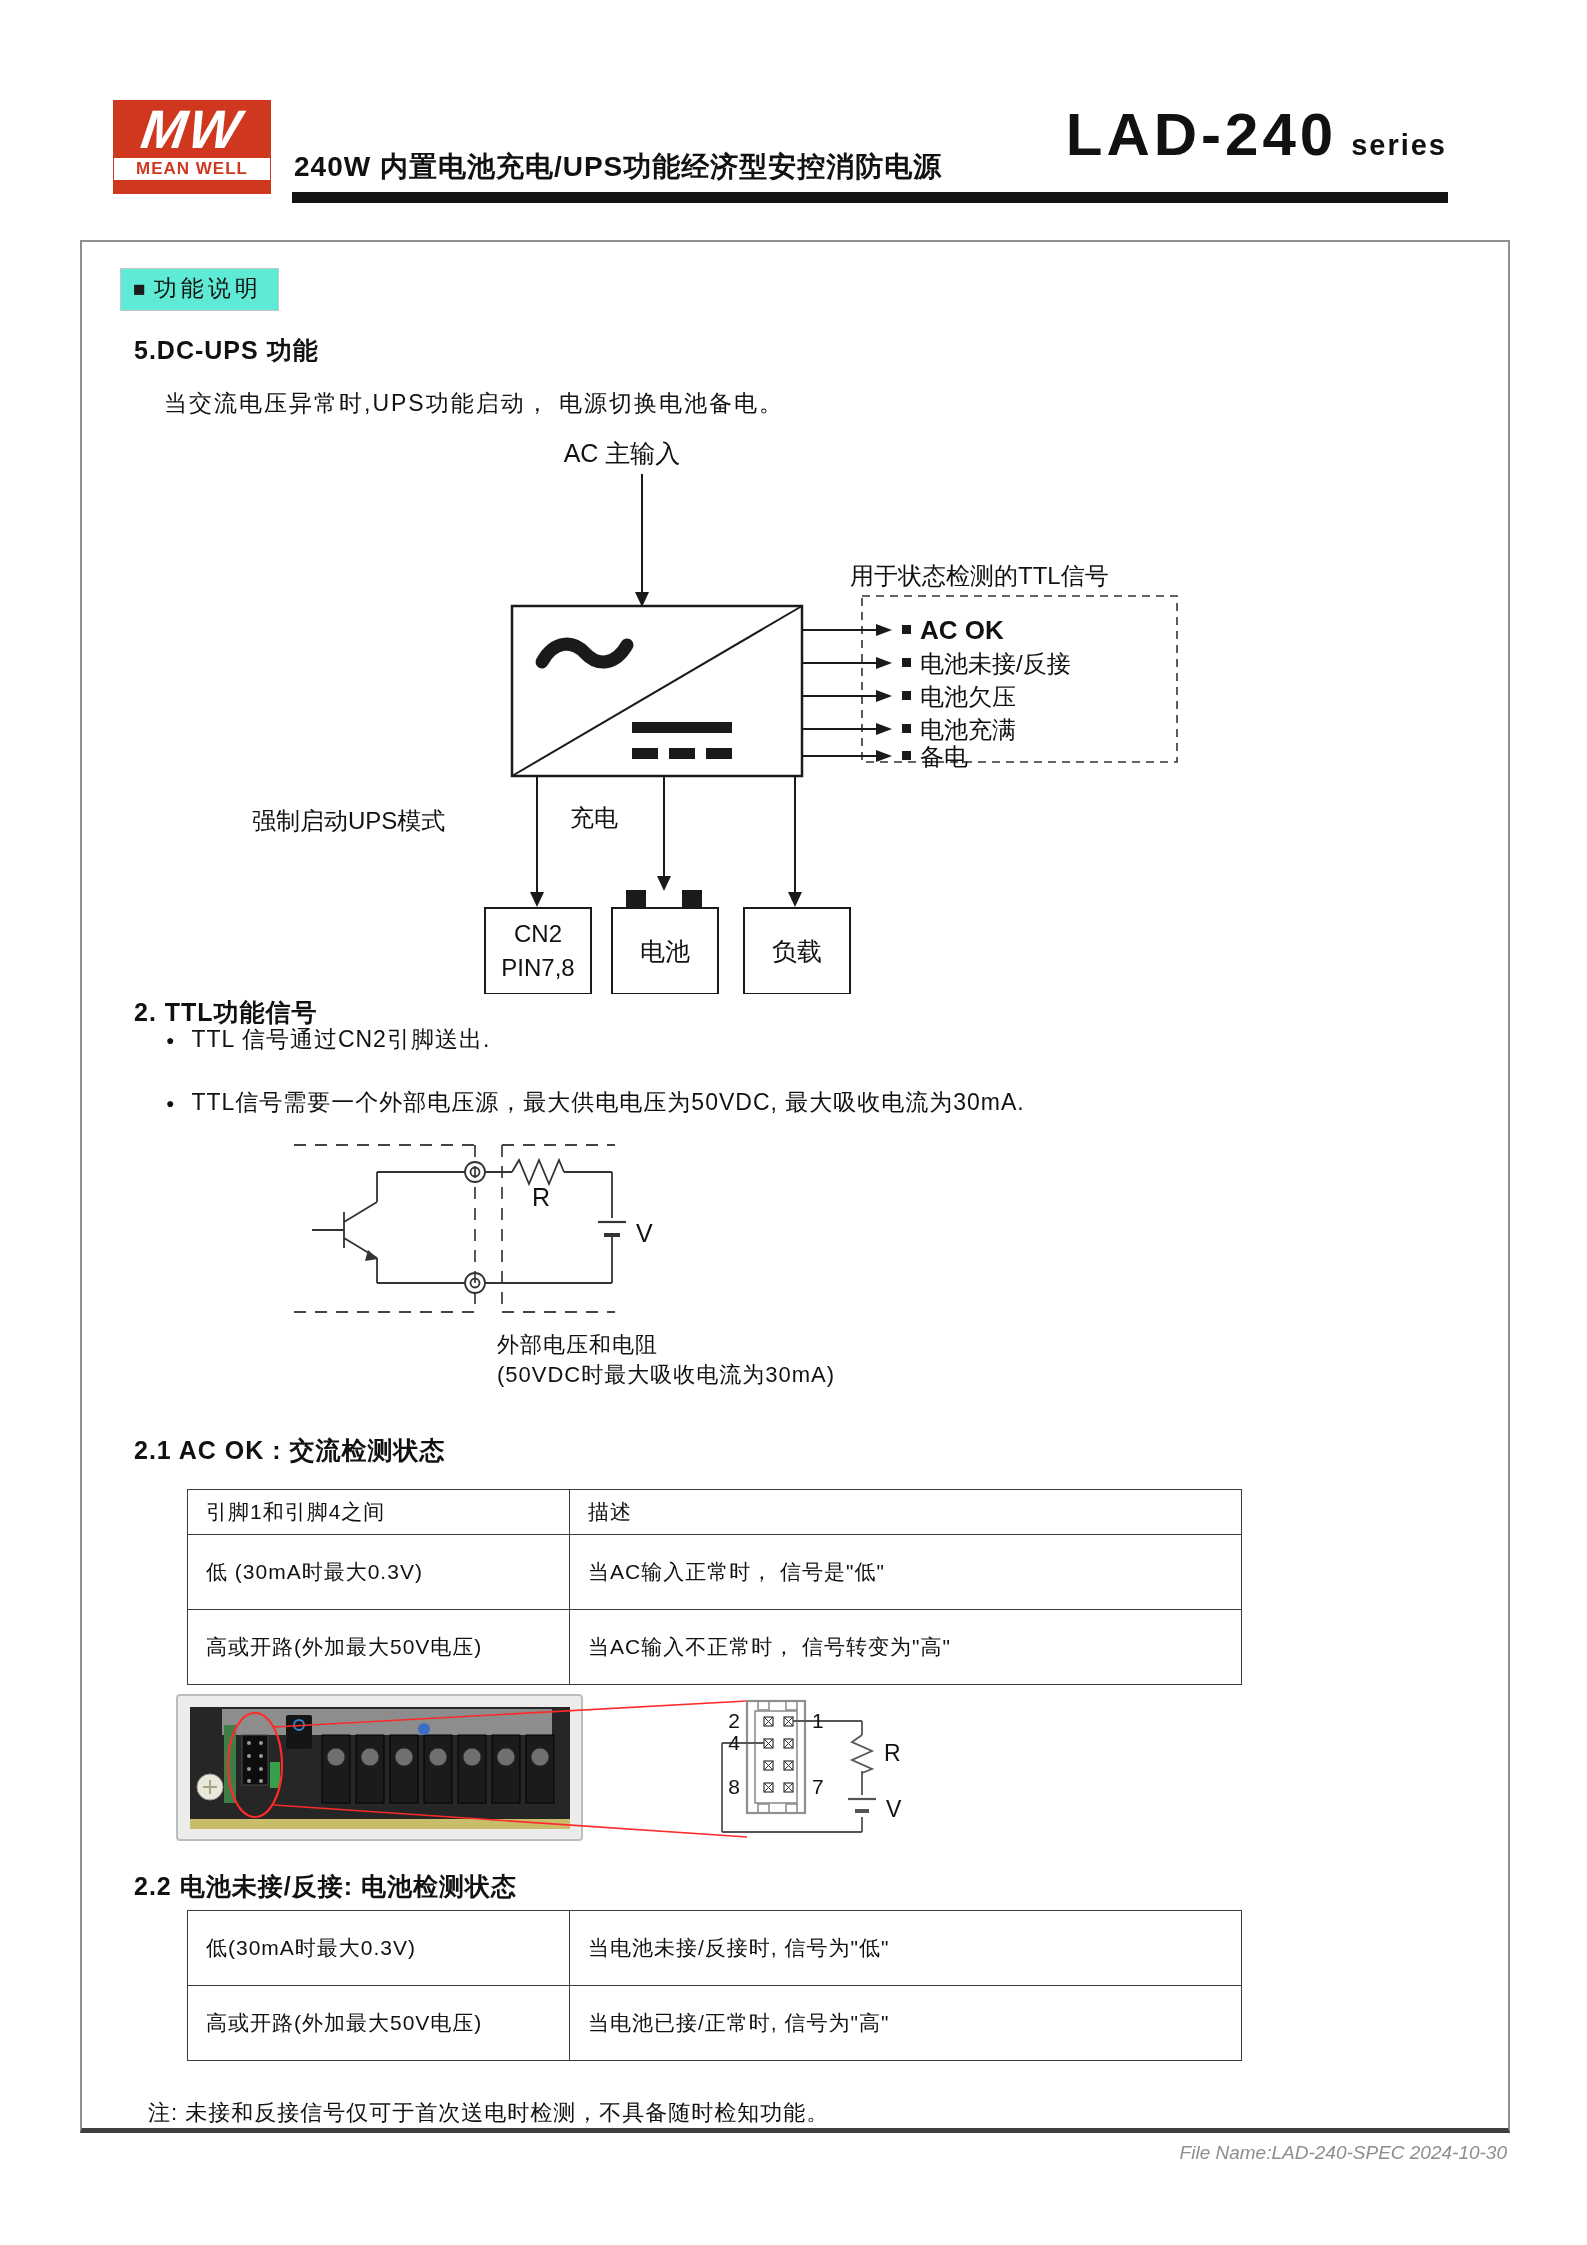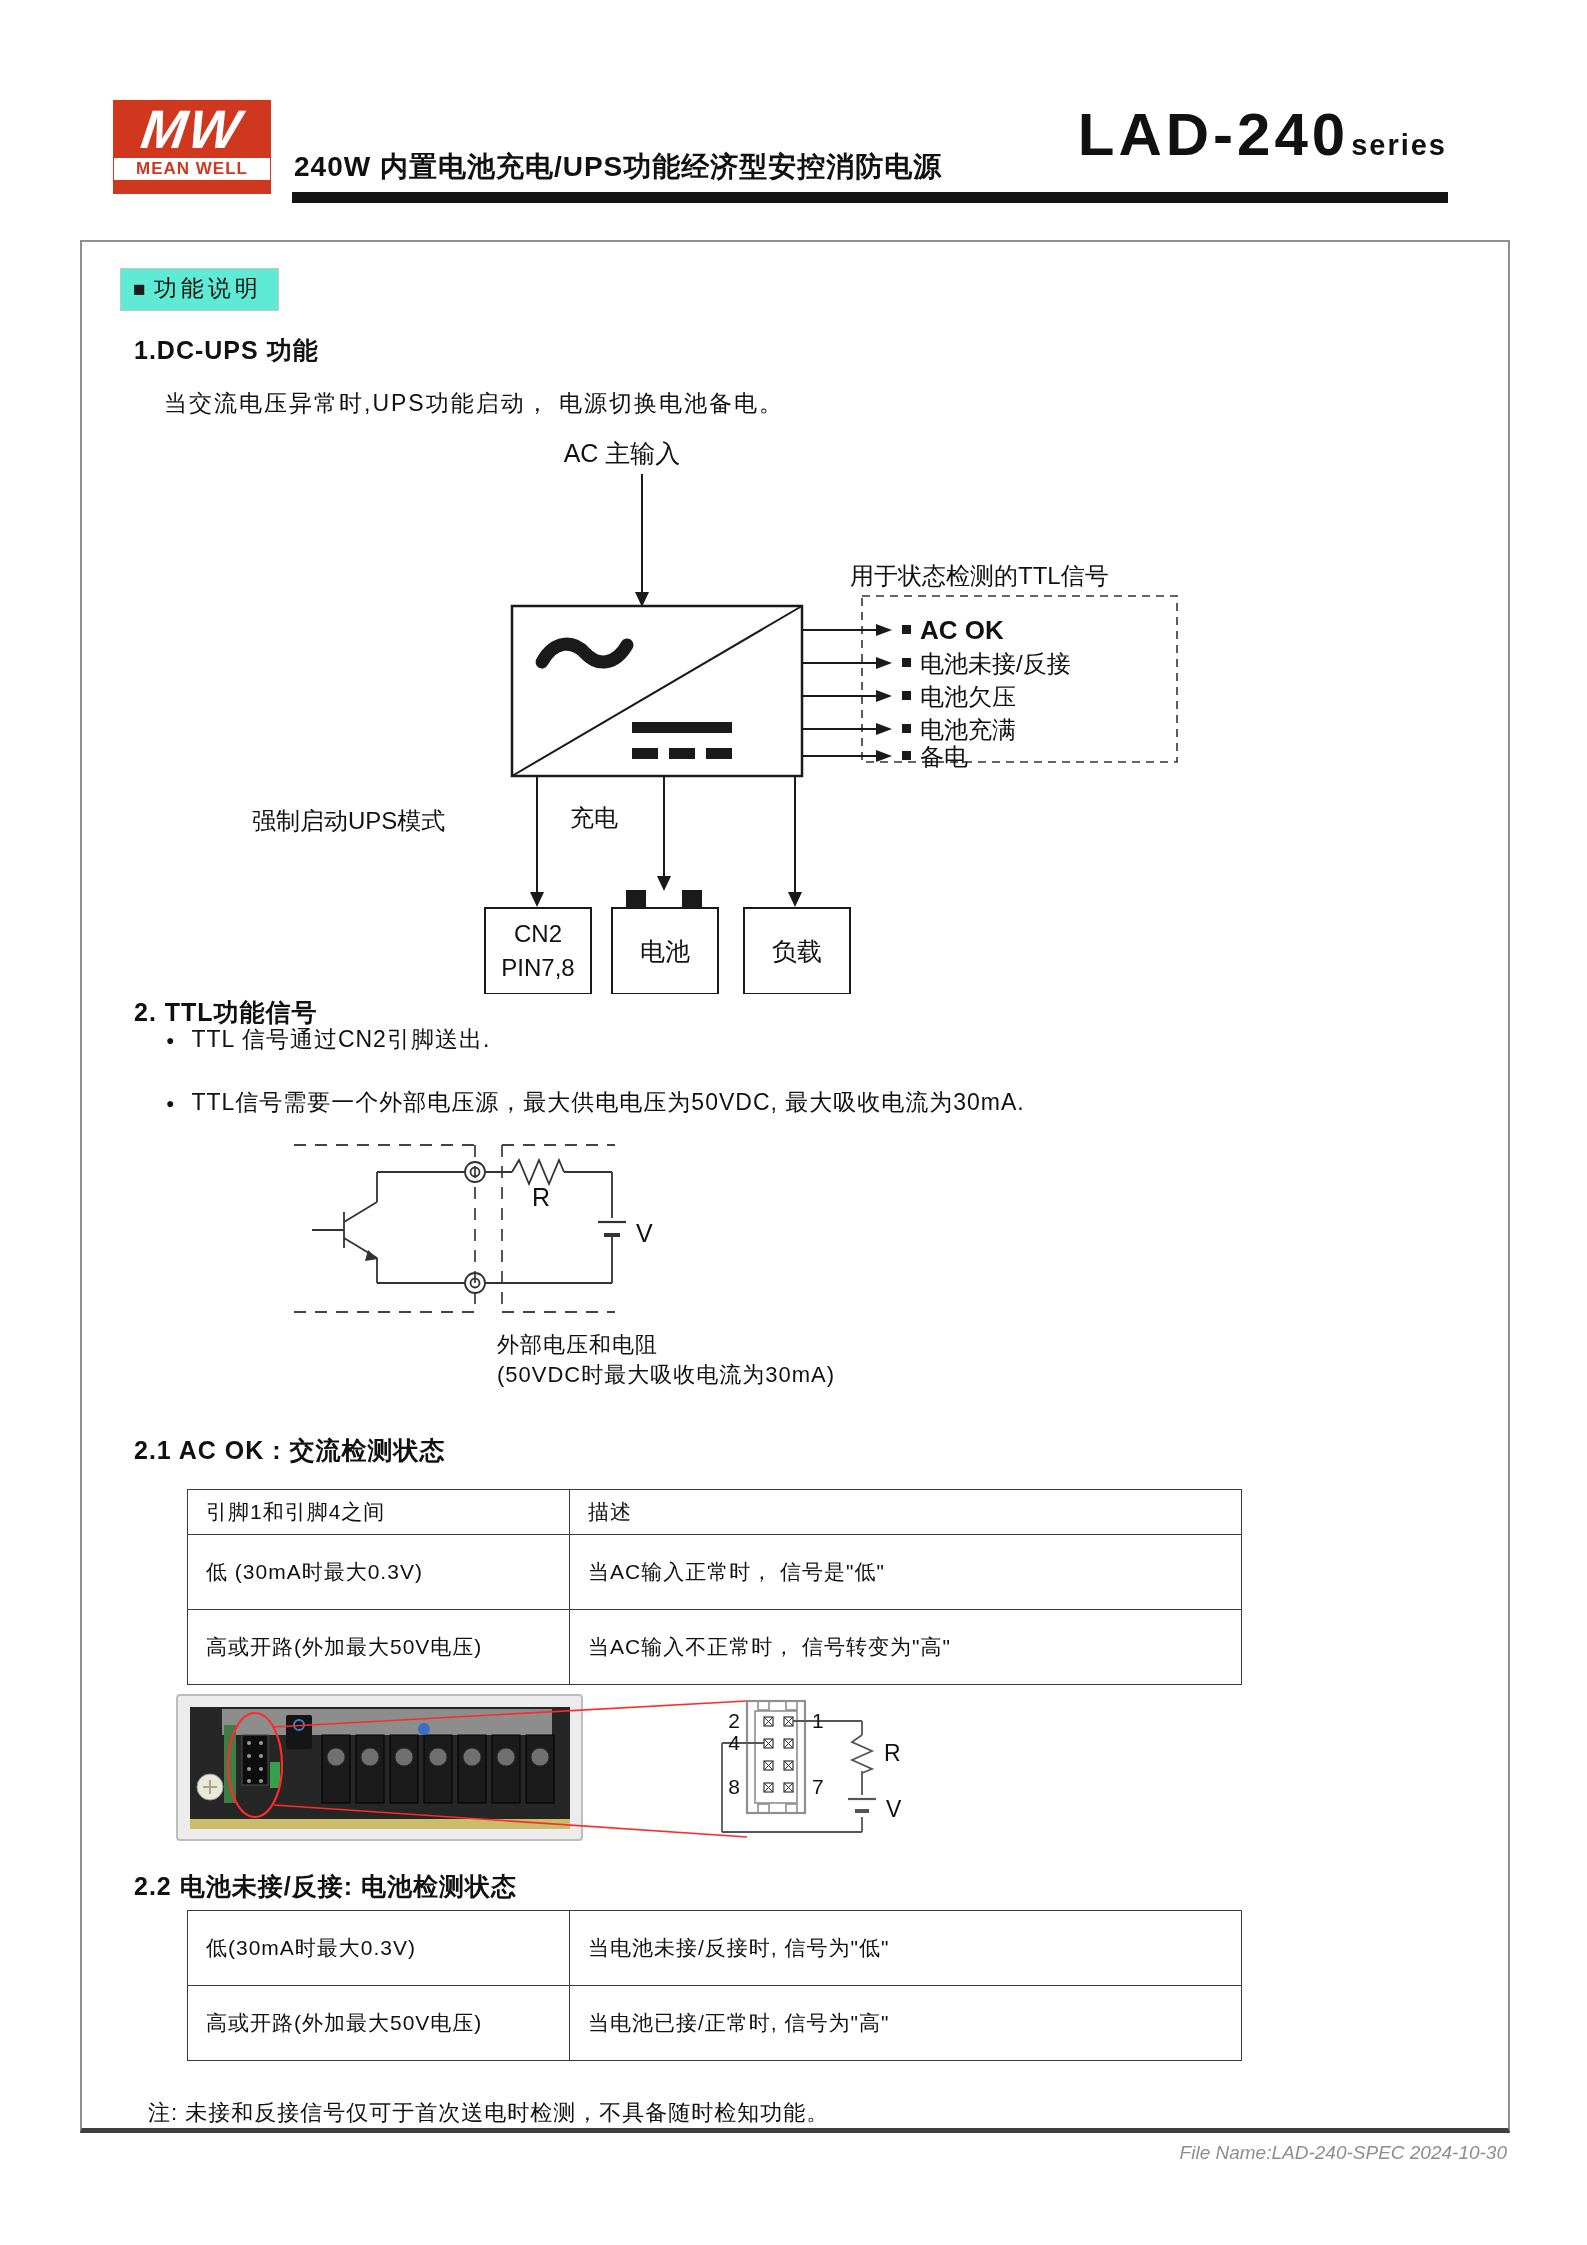--- a/index.html
+++ b/index.html
@@ -9,21 +9,21 @@
   
   .logo{position:absolute;left:113px;top:100px;width:158px;height:94px;background:#d0371f;
         display:flex;flex-direction:column;align-items:center;justify-content:flex-start;}
   .logo-mw{font-style:italic;font-weight:800;color:#fff;font-size:54px;line-height:58px;
            letter-spacing:2px;transform:skewX(-8deg);margin-top:0;}
   .logo-band{background:#fff;color:#d0371f;font-weight:800;font-size:17px;letter-spacing:1px;
              padding:1px 22px;margin-bottom:6px;line-height:20px;}
   .doc-title{position:absolute;left:294px;top:148px;font-size:28px;font-weight:600;letter-spacing:1px;}
   .model-block{position:absolute;right:140px;top:100px;display:flex;align-items:baseline;}
   .model-name{font-size:60px;font-weight:800;letter-spacing:4px;}
-  .model-series{font-size:29px;font-weight:700;margin-left:2px;letter-spacing:2px;}
+  .model-series{font-size:29px;font-weight:700;margin-left:14px;letter-spacing:2px;}
   .header-bar{position:absolute;left:292px;top:192px;width:1156px;height:11px;background:#141414;}
 
   
   .content-box{position:absolute;left:80px;top:240px;width:1426px;height:1886px;
                border:2px solid #8f8f8f;border-bottom:5px solid #3f3f3f;background:#fff;}
   .badge{position:absolute;left:38px;top:26px;background:#5eead4;border:1px solid #c6c6c6;
          font-size:23px;padding:4px 16px 6px 12px;letter-spacing:4px;}
   .badge .sq{color:#1c1c1c;font-size:21px;margin-right:8px;letter-spacing:0;}
   .h1{position:absolute;font-size:25px;font-weight:700;letter-spacing:1px;}
   .h-dcups{left:52px;top:92px;}
@@ -64,21 +64,21 @@
   <div class="model-block">
     <span class="model-name">LAD-240</span>
     <span class="model-series">series</span>
   </div>
   <div class="header-bar"></div>
 
   <div class="content-box">
 
     <div class="badge"><span class="sq">■</span><span>功能说明</span></div>
 
-    <div class="h1 h-dcups">1.DC-UPS 功能</div>
+    <div class="h1 h-dcups">5.DC-UPS 功能</div>
     <div class="p-desc">当交流电压异常时,UPS功能启动， 电源切换电池备电。</div>
 
     <svg class="svg-abs" style="left:160px;top:192px;" width="940" height="560" viewBox="0 0 940 560">
       <text x="380" y="28" text-anchor="middle" font-size="25">AC 主输入</text>
       <line x1="400" y1="40" x2="400" y2="160" stroke="#1a1a1a" stroke-width="2"></line>
       <polygon points="393,158 407,158 400,173" fill="#1a1a1a"></polygon>
 
       <rect x="270" y="172" width="290" height="170" fill="none" stroke="#1a1a1a" stroke-width="2.5"></rect>
       <line x1="270" y1="342" x2="560" y2="172" stroke="#1a1a1a" stroke-width="2"></line>
       <path d="M300,228 C312,206 331,206 343,219 C355,232 373,232 385,211" fill="none" stroke="#1a1a1a" stroke-width="13" stroke-linecap="round"></path>

